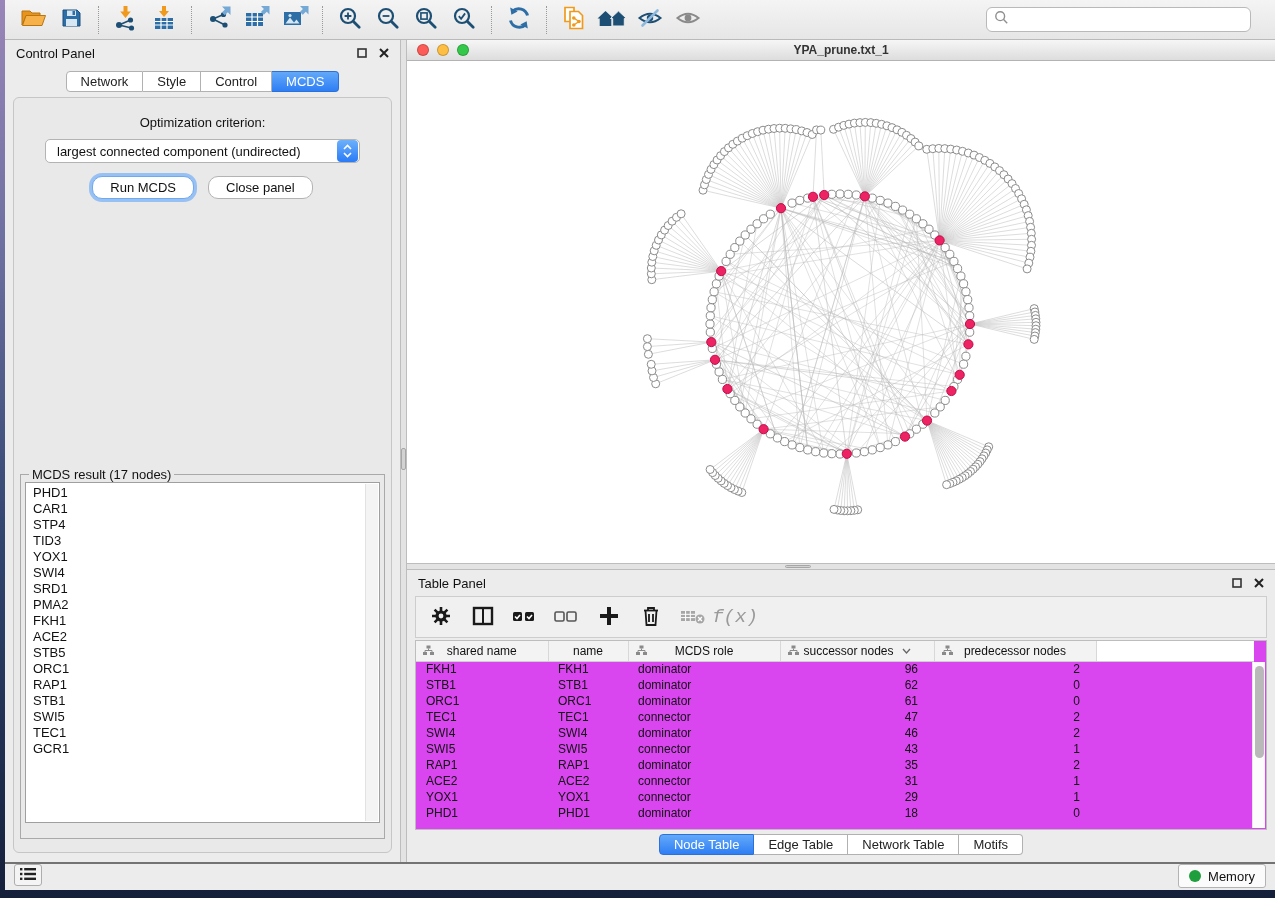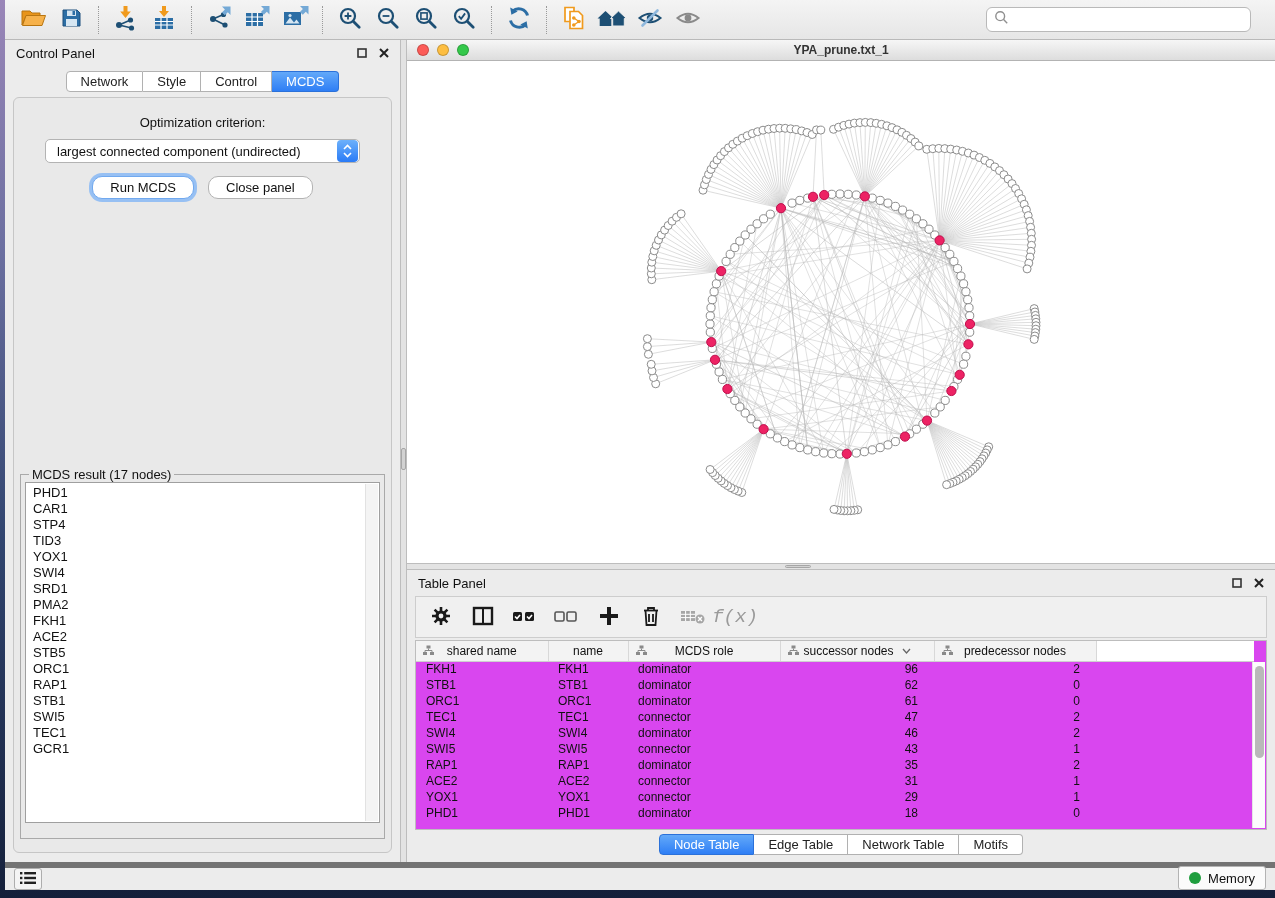--- a/index.html
+++ b/index.html
@@ -90,21 +90,21 @@
   tbody td { height:16px; font-size:12px; color:#111; padding:0 10px; white-space:nowrap; overflow:hidden; }
   tbody td.num { text-align:right; padding-right:16px; }
   .tbl-scrollbar { position:absolute; top:21px; right:1px; bottom:1px; width:13px;
     background:#fcfcfc; border-left:1px solid #e6e6e6; }
   .tbl-scrollbar .thumb { position:absolute; top:4px; left:2px; width:9px; height:92px;
     background:#b9b9b9; border-radius:5px; }
   .tbl-tabs { position:absolute; left:0; right:0; top:264px; display:flex; justify-content:center; }
 
   
   .statusbar { position:absolute; left:0; right:0; bottom:0; height:28px; background:#ececec;
-    border-top:6px solid #737373; display:flex; align-items:flex-end; padding:0 9px; }
+    border-top:2px solid #737373; display:flex; align-items:flex-start; padding:0 9px; }
   .list-btn { width:28px; height:22px; border:1px solid #adadad; background:#f4f4f4; border-radius:3px;
     display:flex; align-items:center; justify-content:center; padding:0; }
   .memory-btn { margin-left:auto; height:24px; border:1px solid #b3b3b3; background:#fbfbfb; border-radius:3px;
     display:flex; align-items:center; gap:7px; padding:0 10px; font:13px "Liberation Sans",sans-serif; color:#111; }
   .mem-dot { width:12px; height:12px; border-radius:50%; background:#1f9e3e; }
 </style>
 </head>
 <body>
 
 <div class="app">

